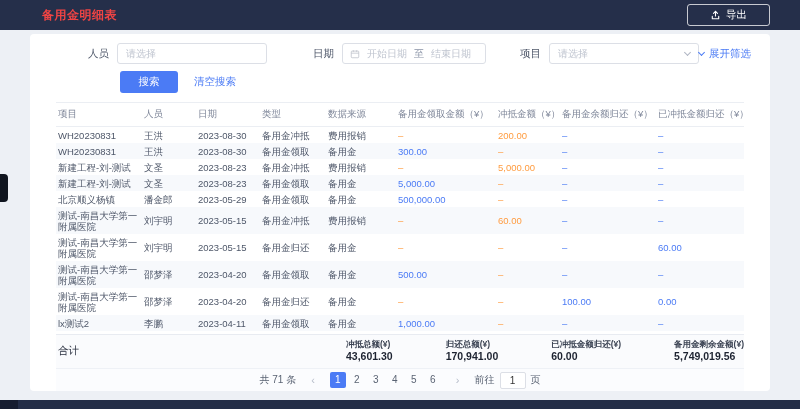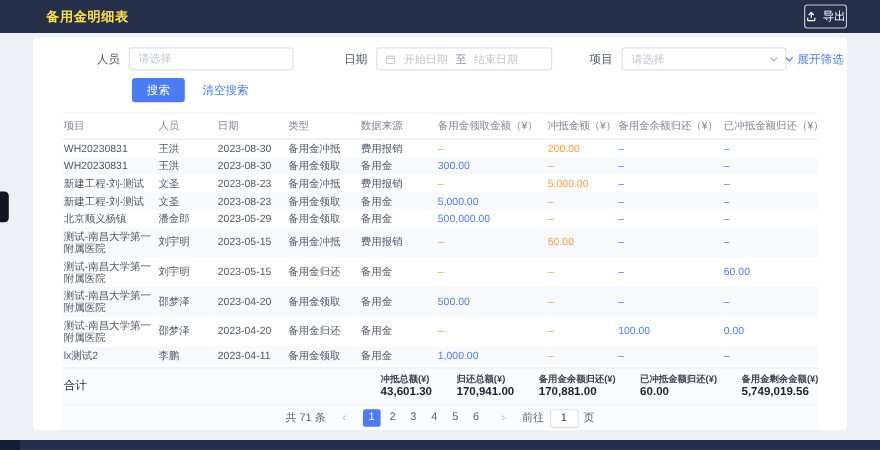--- a/index.html
+++ b/index.html
@@ -4,51 +4,51 @@
 <style>
   * { box-sizing: border-box; }
   html,body { margin:0; padding:0; }
   body {
     width:800px; height:409px; position:relative; overflow:hidden;
     background:#edf0f5;
     font-family:"Liberation Sans", sans-serif;
   }
   
   .topbar { height:30px; background:#252f4a; display:flex; align-items:center; padding:0 30px; }
-  .topbar-title { color:#fde047; font-size:12px; font-weight:bold; margin-left:12px; letter-spacing:.5px; }
+  .topbar-title { color:#ef4444; font-size:12px; font-weight:bold; margin-left:12px; letter-spacing:.5px; }
   .export-btn { margin-left:auto; display:flex; align-items:center; gap:5px; color:#fff; font-size:10.5px;
-    border:1px solid rgba(255,255,255,.75); border-radius:3px; padding:3px 0; background:transparent; cursor:pointer;
+    border:1px solid rgba(255,255,255,.75); border-radius:3px; padding:3px 22px; background:transparent; cursor:pointer;
     font-family:inherit; }
   
   .card { margin:4px 30px 0; background:#fff; border-radius:4px; height:357px;
     display:flex; flex-direction:column; padding:9px 26px 0; }
   
   .filter-row { display:flex; align-items:center; padding-left:32px; height:21px; }
   .fgroup { display:flex; align-items:center; }
   .flabel { font-size:10.5px; color:#4e5769; margin-right:8px; white-space:nowrap; }
   .finput { height:21px; border:1px solid #dcdfe6; border-radius:3px; font-size:10px; color:#333;
     padding:0 8px; font-family:inherit; outline:none; }
   .finput::placeholder { color:#bfc4cf; }
   .person-input { width:150px; }
-  .range-box { width:160px; height:21px; border:1px solid #dcdfe6; border-radius:3px; display:flex;
+  .range-box { width:144px; height:21px; border:1px solid #dcdfe6; border-radius:3px; display:flex;
     align-items:center; padding:0 7px; gap:7px; cursor:pointer; }
   .range-ph { font-size:10px; color:#bfc4cf; white-space:nowrap; }
   .range-sep { font-size:10px; color:#8a93a6; }
   .select-box { width:150px; height:21px; border:1px solid #dcdfe6; border-radius:3px; display:flex;
     align-items:center; justify-content:space-between; padding:0 8px; cursor:pointer; }
   .select-ph { font-size:10px; color:#bfc4cf; }
   .chev { width:5px; height:5px; border-right:1px solid #b0b6c3; border-bottom:1px solid #b0b6c3;
     display:inline-block; transform:rotate(45deg); margin-top:-3px; }
   .expand-link { margin-left:auto; display:flex; align-items:center; gap:5px; color:#4b7bf5;
     font-size:10.5px; cursor:pointer; white-space:nowrap; }
   .chev-blue { border-color:#4b7bf5; }
   .mleft-date { margin-left:46px; }
   .mleft-proj { margin-left:34px; }
   .actions-row { margin-top:7px; margin-left:64px; display:flex; align-items:center; gap:16px; height:22px; }
-  .search-btn { width:48px; height:22px; background:#4b7bf5; color:#fff; border:none; border-radius:3px;
+  .search-btn { width:58px; height:22px; background:#4b7bf5; color:#fff; border:none; border-radius:3px;
     font-size:10.5px; cursor:pointer; font-family:inherit; }
   .clear-link { color:#4b7bf5; font-size:10.5px; cursor:pointer; }
   
   .table-wrap { margin-top:9px; flex:1; overflow:hidden; }
   table { width:100%; border-collapse:collapse; table-layout:fixed; }
   col.c1{width:86px} col.c2{width:54px} col.c3{width:64px} col.c4{width:66px} col.c5{width:70px}
   col.c6{width:100px} col.c7{width:64px} col.c8{width:96px} col.c9{width:88px}
   th { font-size:9.5px; color:#7e8699; font-weight:normal; text-align:left; padding:5px 2px 5px;
     border-top:1px solid #ebeef3; border-bottom:1px solid #ebeef3; white-space:nowrap; overflow:hidden; }
   td { font-size:9.5px; color:#4e5769; padding:2.5px 2px; line-height:11px; word-break:break-all; vertical-align:middle; }
@@ -294,24 +294,20 @@
     <div class="sum-items">
         <div class="sum-item">
           <div class="sum-label">冲抵总额(¥)</div>
           <div class="sum-value">43,601.30</div>
         </div>
         <div class="sum-item">
           <div class="sum-label">归还总额(¥)</div>
           <div class="sum-value">170,941.00</div>
         </div>
         <div class="sum-item">
-          <div class="sum-label">备用金余额归还(¥)</div>
-          <div class="sum-value">170,881.00</div>
-        </div>
-        <div class="sum-item">
           <div class="sum-label">已冲抵金额归还(¥)</div>
           <div class="sum-value">60.00</div>
         </div>
         <div class="sum-item">
           <div class="sum-label">备用金剩余金额(¥)</div>
           <div class="sum-value">5,749,019.56</div>
         </div>
       </div>
   </div>
 

